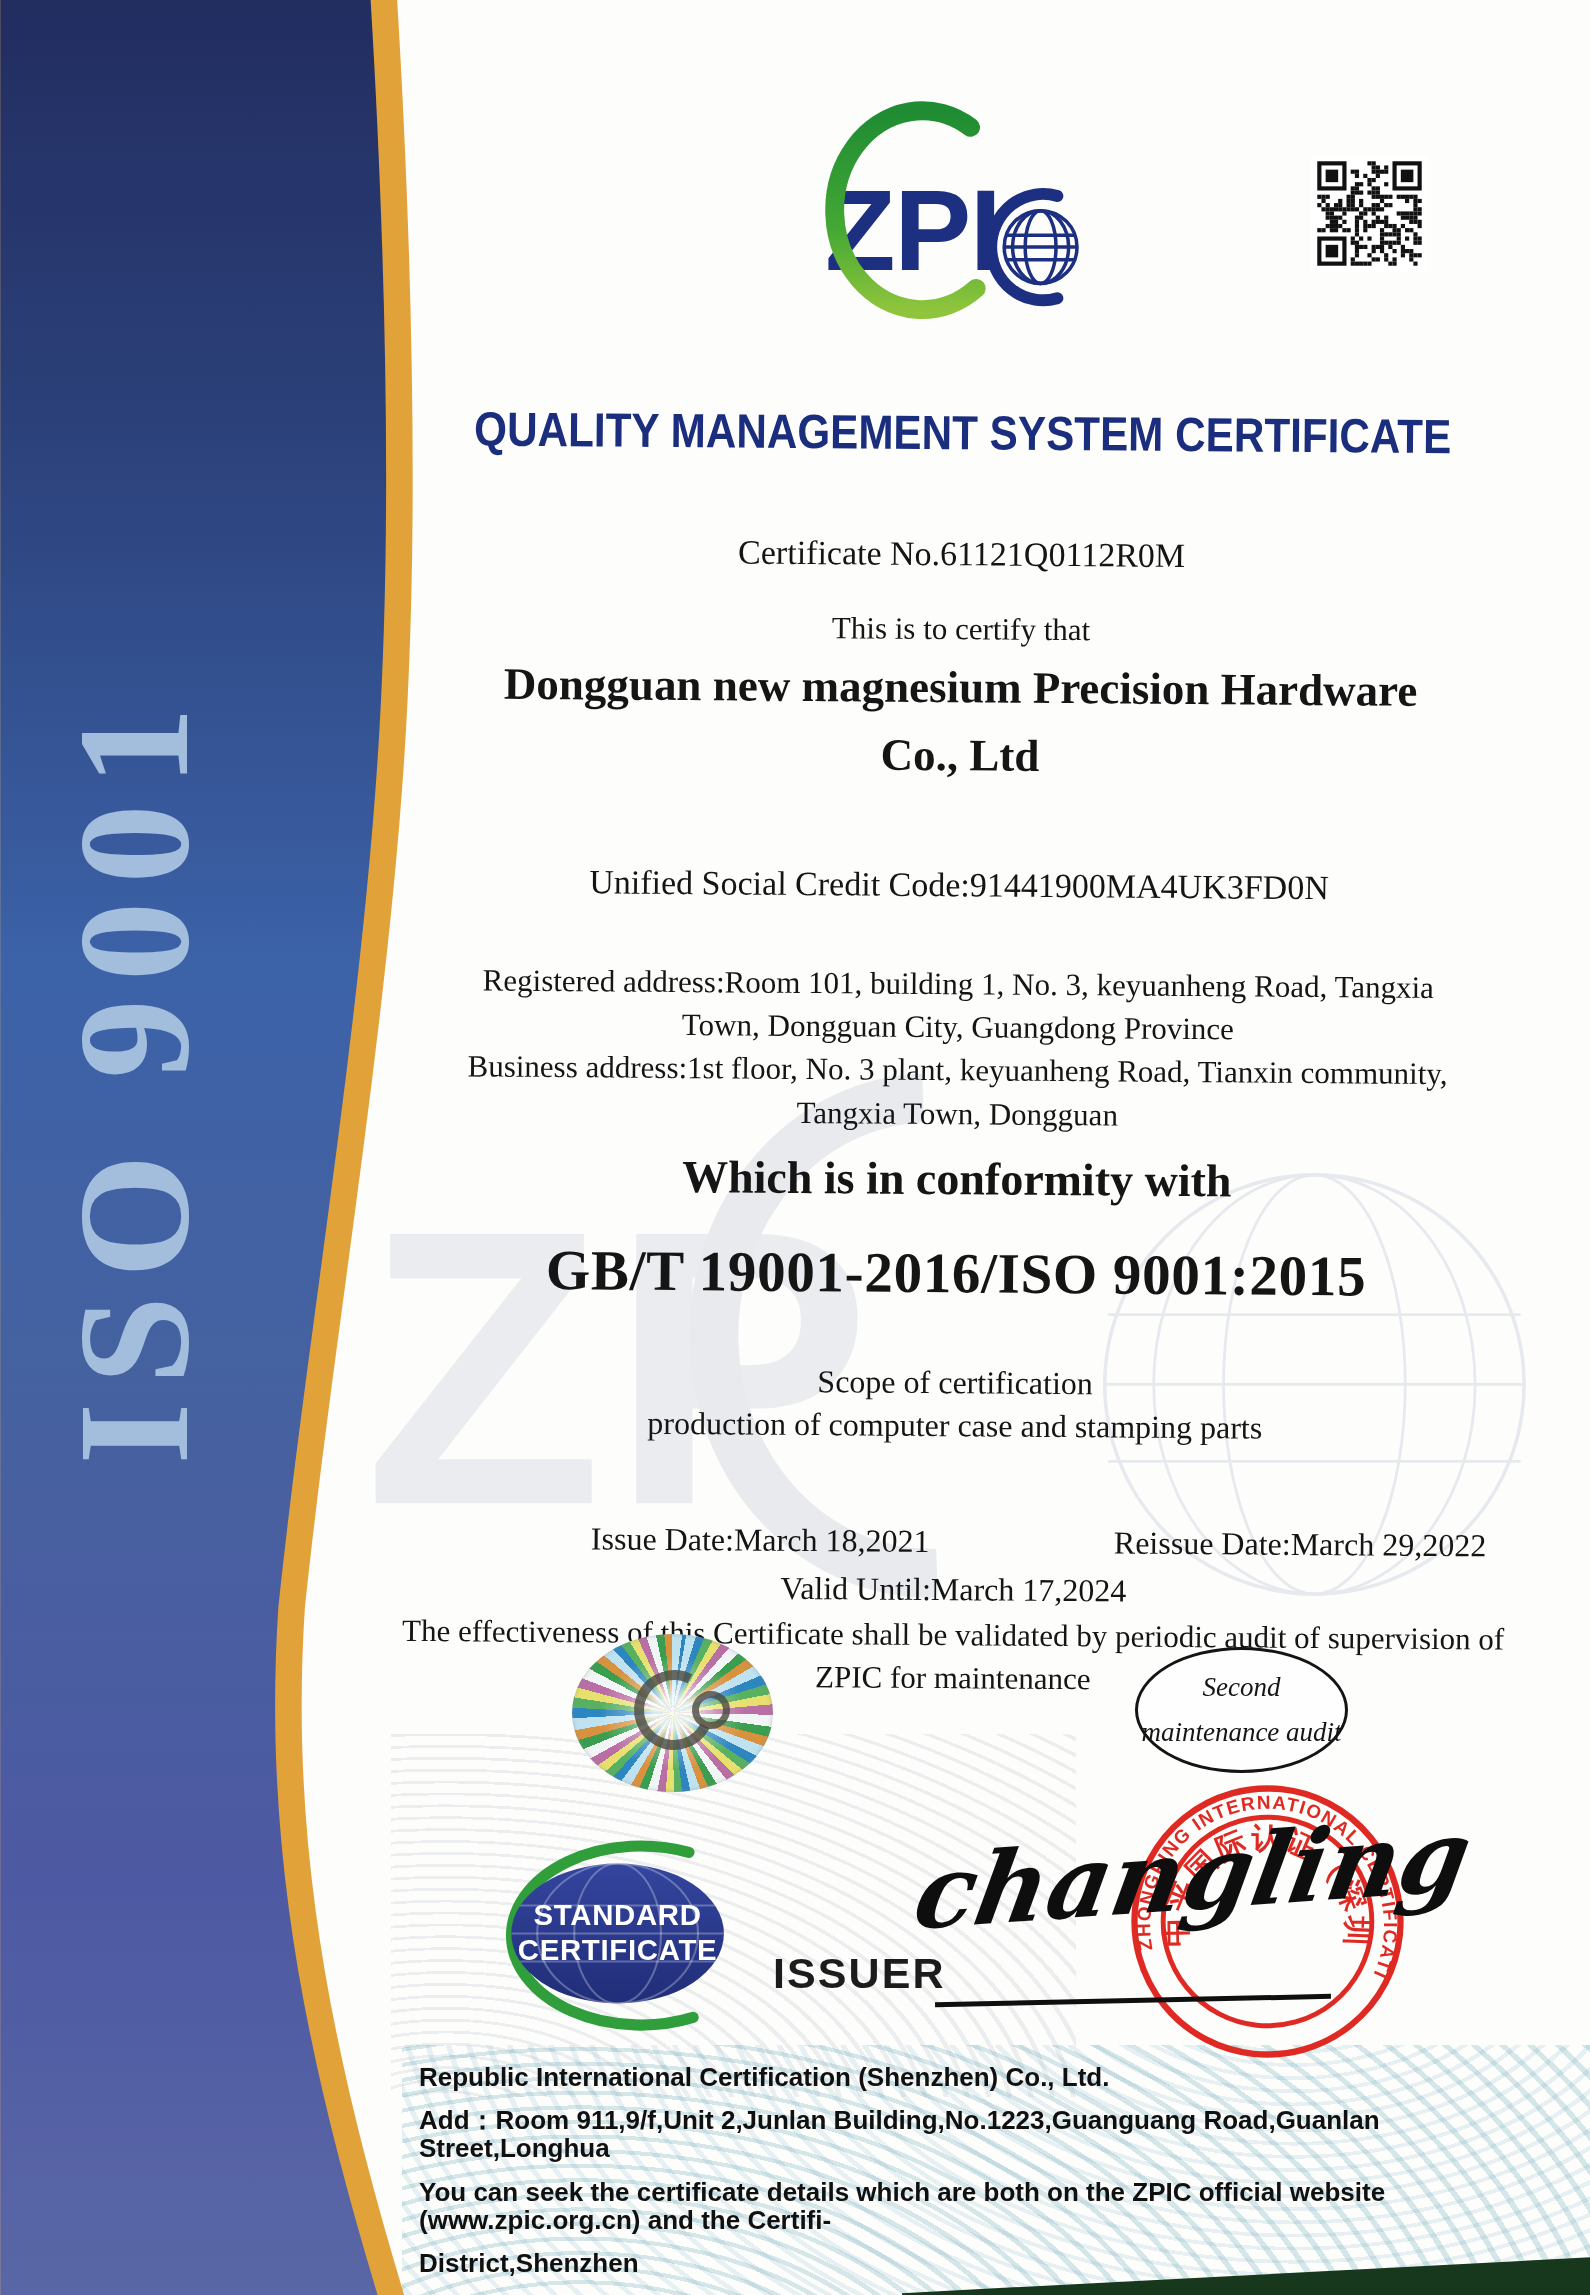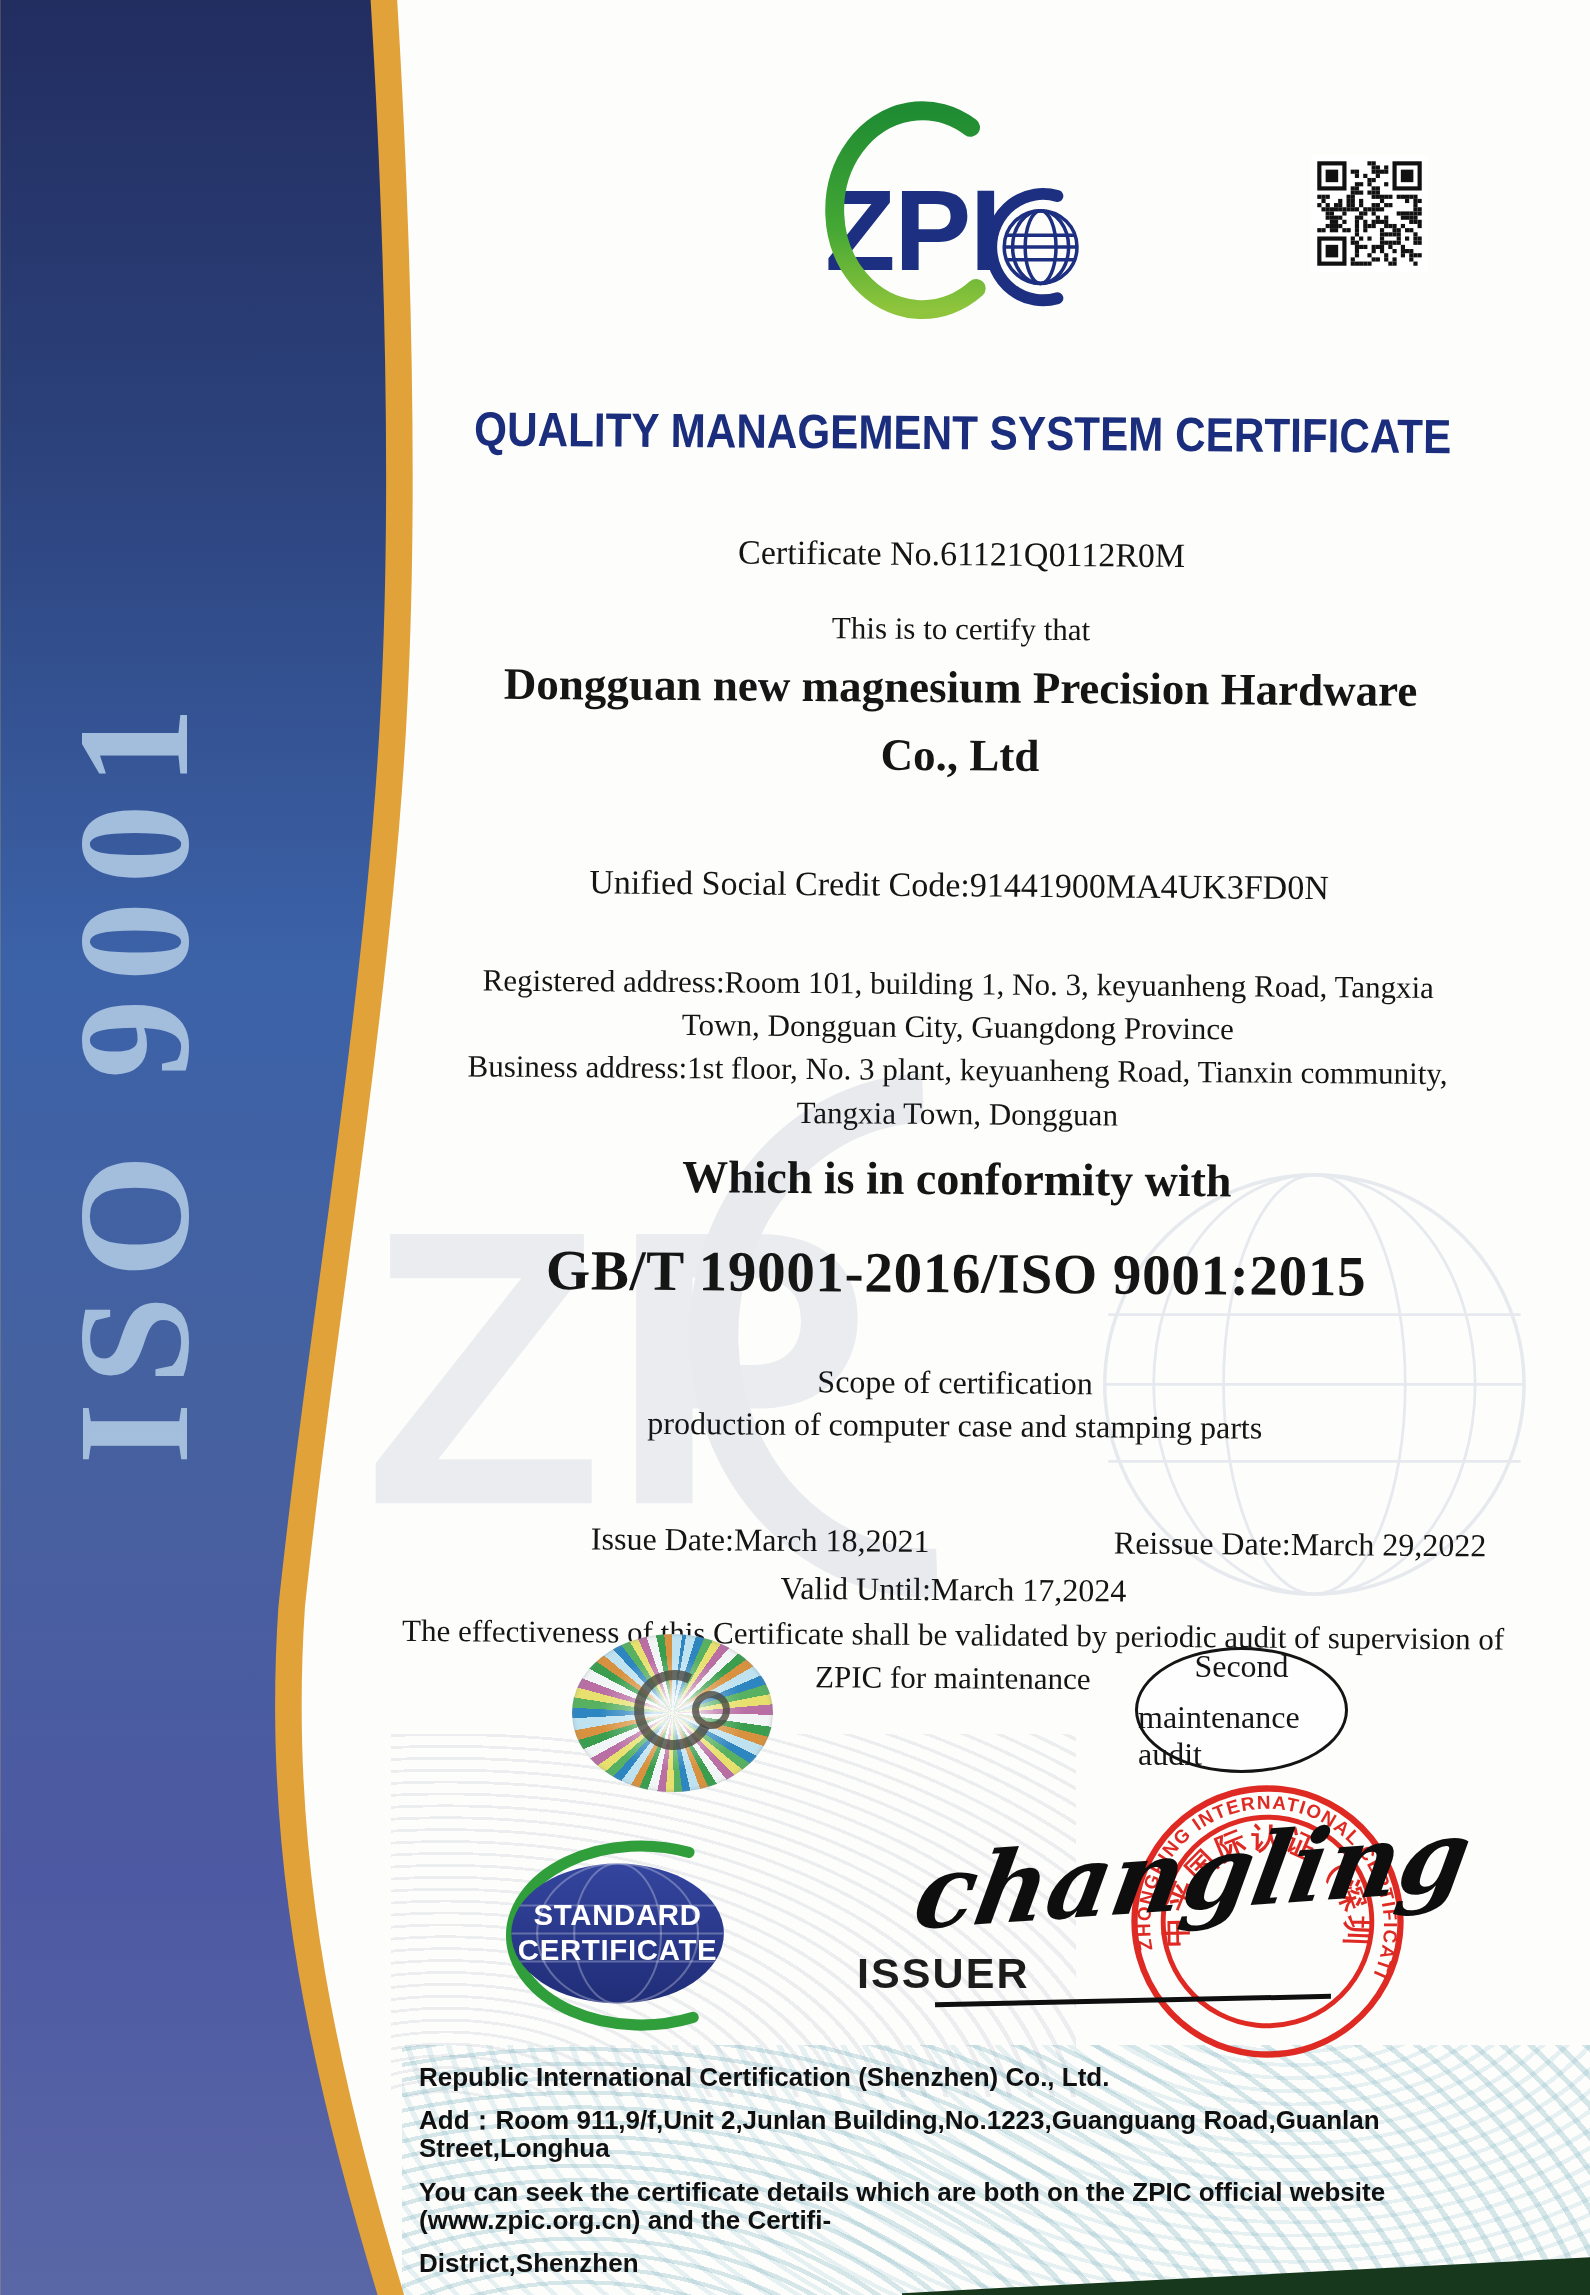--- a/index.html
+++ b/index.html
@@ -56,25 +56,25 @@
        repeating-conic-gradient(from 10deg,
          #bfe2f0 0deg 7deg,#2e86c0 7deg 13deg,#58b061 13deg 19deg,#e7e06e 19deg 25deg,
          #b96fa4 25deg 31deg,#f2f5f5 31deg 38deg,#3b9e4f 38deg 44deg,#d8923f 44deg 50deg);
      box-shadow:0 0 4.2px rgba(120,140,150,.5) inset;}
   .holo-core{position:absolute;left:62px;top:36px;width:60px;height:60px;border:10.5px solid #4b4a41;
      border-right-color:transparent;border-radius:50%;transform:rotate(-18deg);opacity:.8;}
   .holo-core2{position:absolute;left:120px;top:57px;width:24px;height:24px;border:7px solid #4b4a41;border-radius:50%;opacity:.8;}
   
   .audit-oval{position:absolute;left:1135px;top:1647px;width:207px;height:120px;border:3.5px solid #141414;
      border-radius:50%;z-index:3;display:flex;flex-direction:column;align-items:center;justify-content:center;
-     gap:14px;font-size:32px;background:rgba(255,255,255,.6);}
+     gap:14px;font-size:27px;background:rgba(255,255,255,.6);font-style:italic;}
   
   #std-badge{position:absolute;left:458px;top:1823px;z-index:3;}
   #stamp{position:absolute;left:1124px;top:1778px;z-index:4;}
-  .issuer{position:absolute;left:857px;top:1949px;font-family:"Liberation Sans",sans-serif;
+  .issuer{position:absolute;left:773px;top:1949px;font-family:"Liberation Sans",sans-serif;
      font-weight:bold;font-size:43px;letter-spacing:2.1px;color:#1c1c1c;z-index:5;}
   .signature{position:absolute;left:916px;top:1816px;font-family:"DejaVu Serif",serif;font-style:italic;
      font-weight:bold;font-size:99px;color:#0e0e0e;transform:rotate(-4deg) skewX(-14deg);z-index:5;white-space:nowrap;}
   .sig-line{position:absolute;left:935px;top:1998px;width:396px;height:4.9px;background:#0f0f0f;
      transform:rotate(-1.2deg);z-index:5;}
   
   .footer{position:absolute;left:419px;top:2063px;width:1146px;z-index:3;
      font-family:"Liberation Sans",sans-serif;font-weight:bold;font-size:26px;color:#101010;}
   .footer div{margin-bottom:15.4px;line-height:28px;}
 </style>

